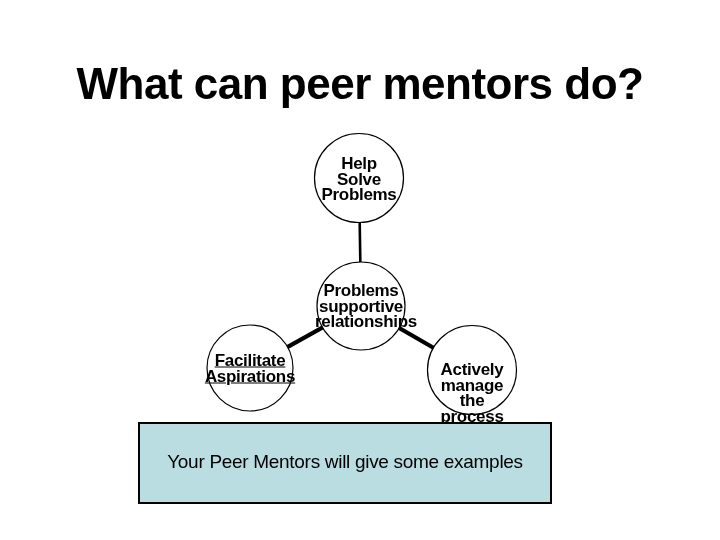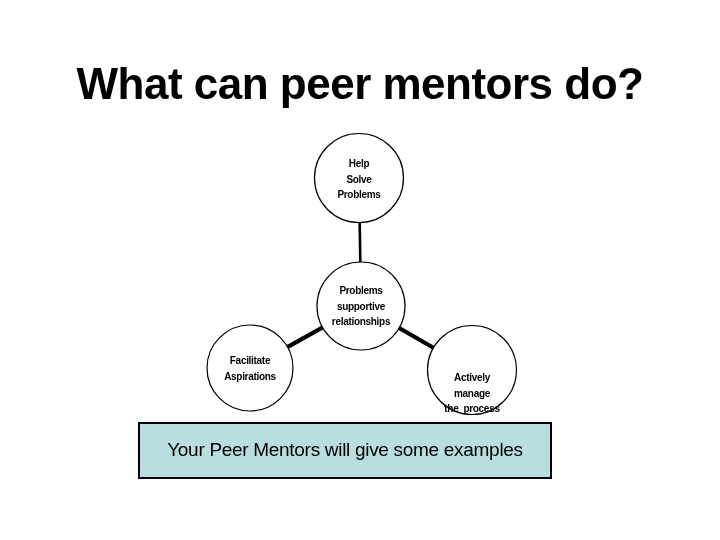--- a/index.html
+++ b/index.html
@@ -34,37 +34,37 @@
     left: 0;
     top: 0;
     width: 720px;
     height: 540px;
   }
   .node-label {
     position: absolute;
     transform: translate(-50%, -50%);
     width: 92px;
     text-align: center;
-    font-size: 10px;
+    font-size: 17px;
     font-weight: bold;
     line-height: 15.5px;
     letter-spacing: -0.3px;
     white-space: pre-wrap;
     color: #000000;
   }
   .label-help      { left: 359px; top: 179px; }
   .label-develop   { left: 361px; top: 306px; }
-  .label-facilitate{ left: 250px; top: 368px; }
+  .label-facilitate{ left: 250px; top: 368px; text-decoration: underline; }
   .label-actively  { left: 472px; top: 370px; margin-top: 23px; }
   .callout {
     position: absolute;
     left: 138px;
     top: 422px;
     width: 414px;
-    height: 57px;
+    height: 82px;
     box-sizing: border-box;
     background: #b9dde1;
     border: 2px solid #000000;
     display: flex;
     align-items: center;
     justify-content: center;
   }
   .callout-text {
     font-size: 19px;
     letter-spacing: -0.3px;

